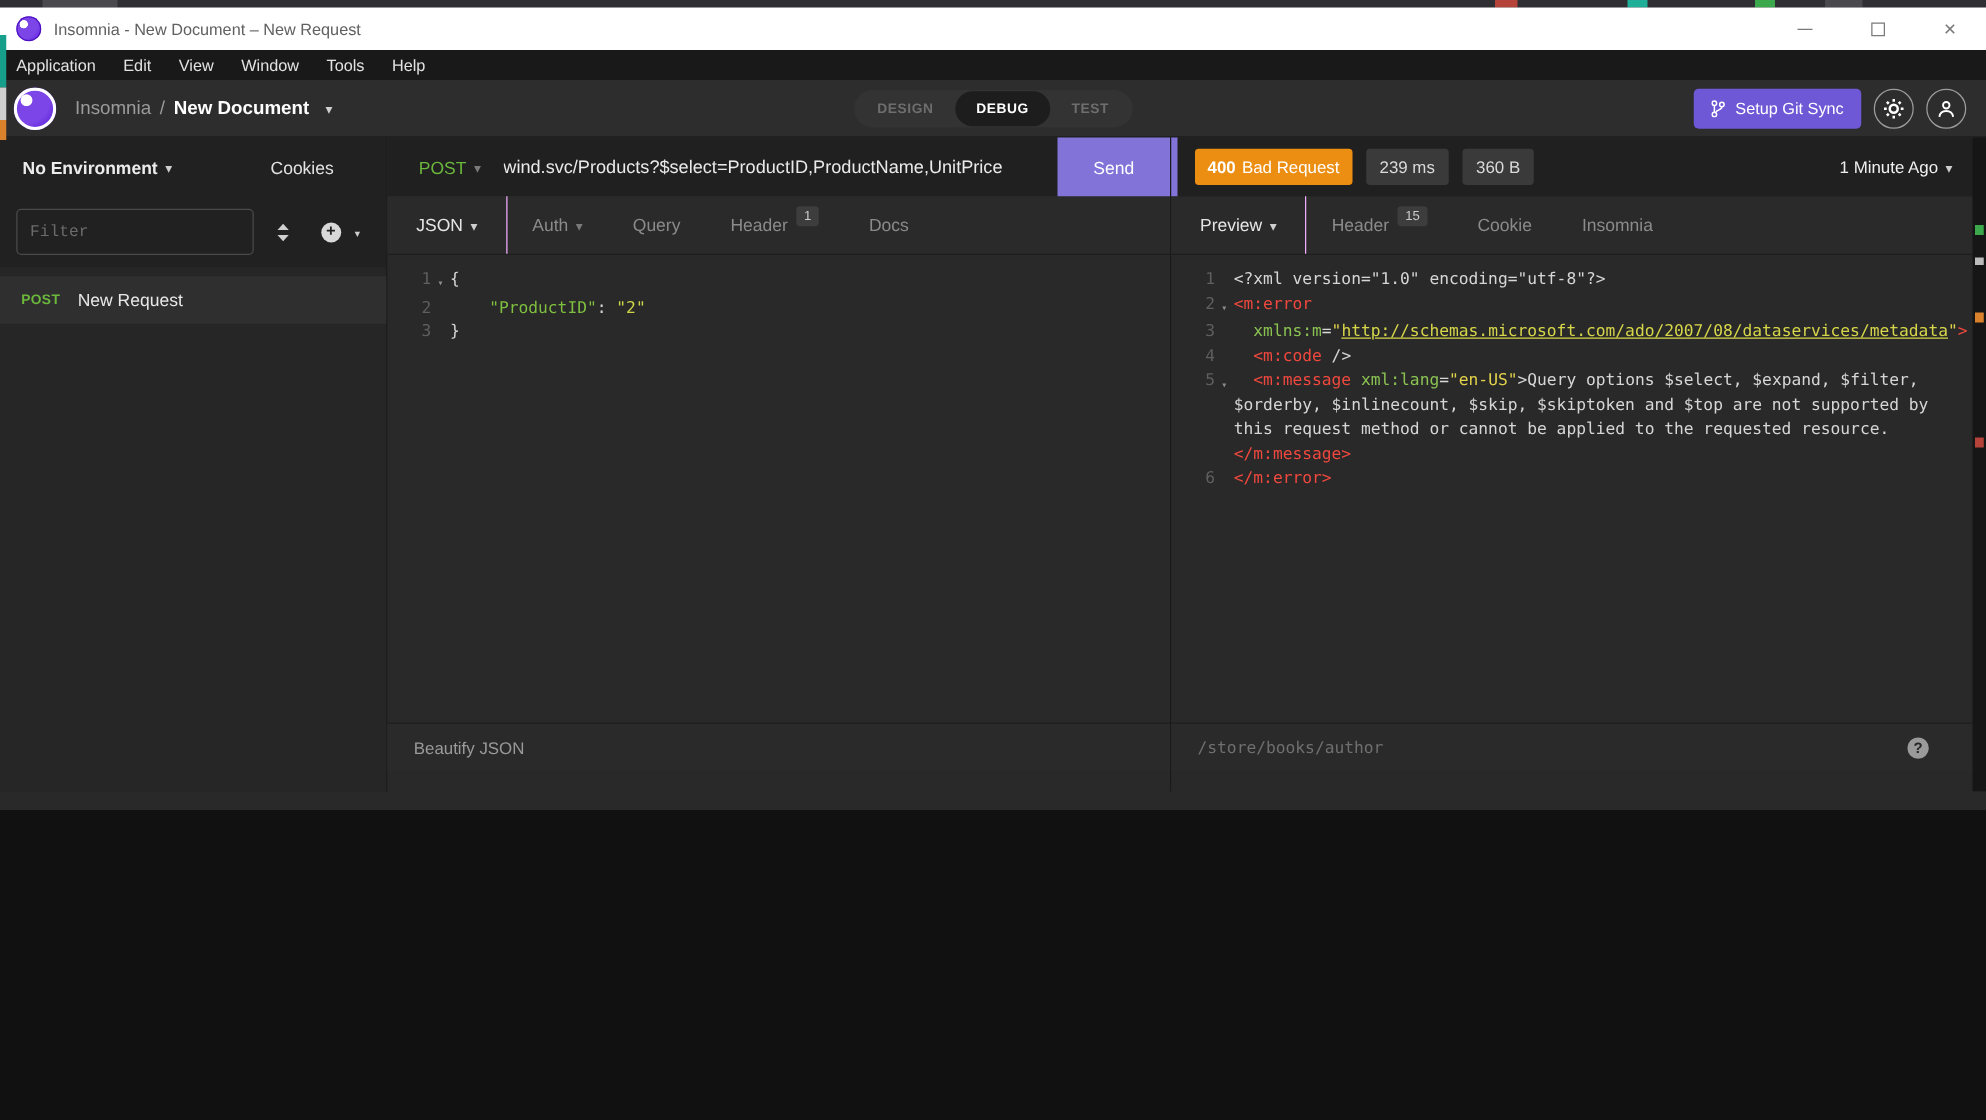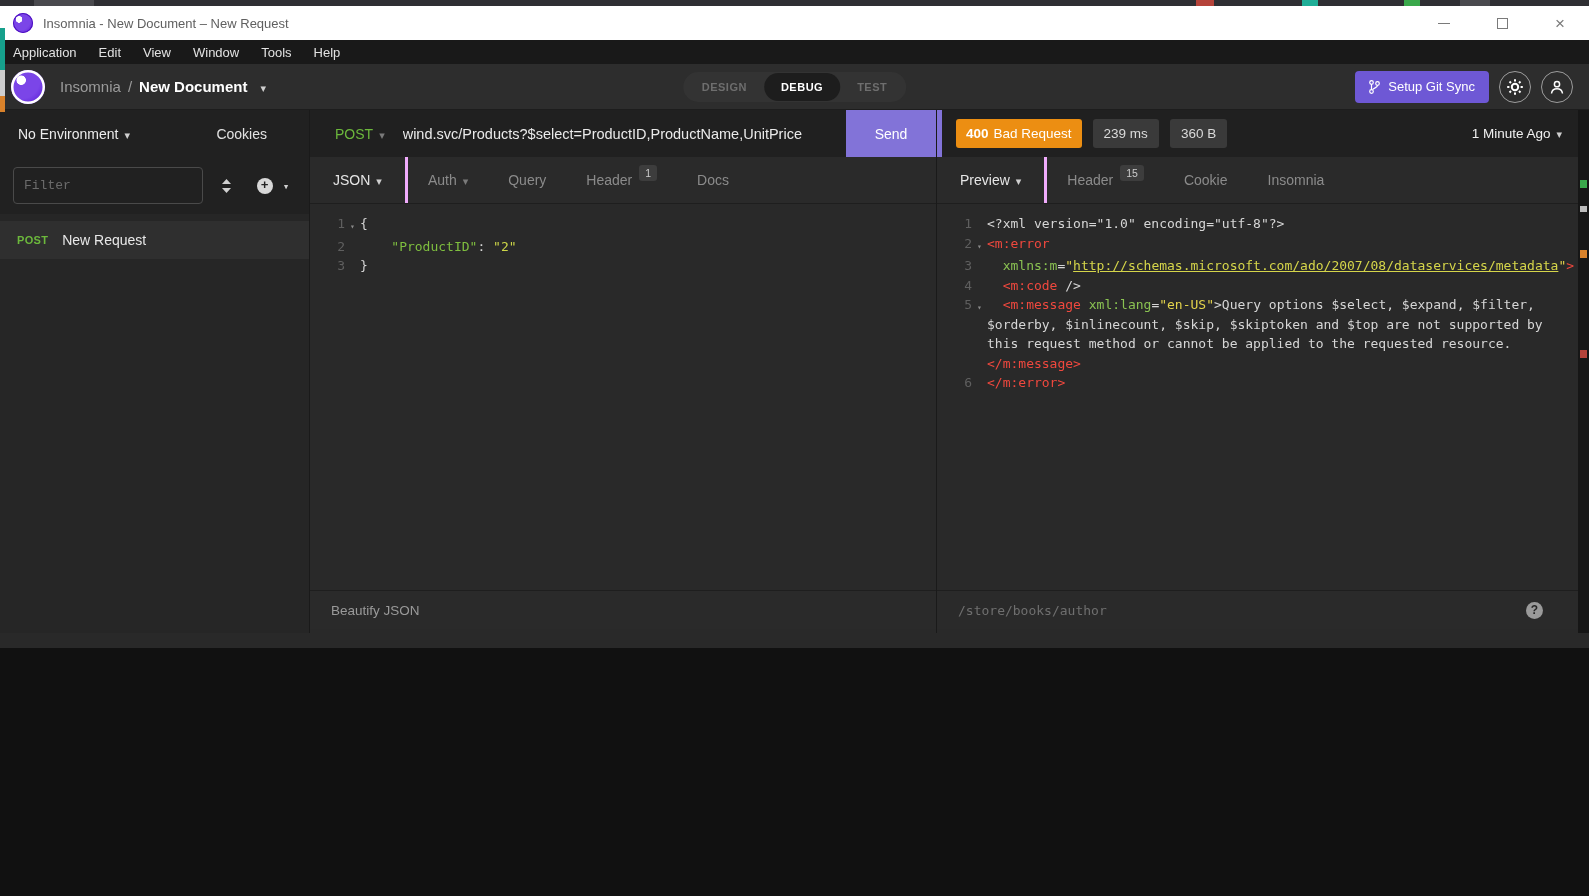--- a/index.html
+++ b/index.html
@@ -58,21 +58,21 @@
   .git-btn { background:var(--git-purple); color:#fff; font-size:13px; height:32px; padding:0 14px;
              border-radius:4px; display:flex; align-items:center; gap:8px; border:none; }
   .icon-circle { width:32px; height:32px; border-radius:50%; border:1.5px solid #9d9d9d;
                  display:flex; align-items:center; justify-content:center; color:#fff; }
 
   
   .main { position:absolute; top:110px; left:0; right:0; bottom:15px; display:flex; }
 
   .sidebar { width:310px; flex:none; background:#262626; border-right:1px solid #1a1a1a; position:relative; }
   .env-row { height:47px; background:#212121; display:flex; align-items:center; }
-  .env-label { color:#ececec; font-size:14px; margin-left:18px; }
+  .env-label { color:#ececec; font-size:14px; margin-left:18px;font-weight:bold; }
   .cookies-label { margin-left:auto; margin-right:42px; color:#e2e2e2; font-size:14px; }
   .filter-row { height:57px; background:#212121; display:flex; align-items:center; padding:0 13px; gap:12px;font-family:Liberation Mono, monospace; }
   .filter-input { flex:1; height:37px; background:transparent; border:1px solid #4a4a4a; border-radius:4px;
                   color:#cccccc; font-size:13px; padding:0 10px; outline:none; font-family:inherit; }
   .filter-input::placeholder { color:#6b6b6b; }
   .sort-icon { width:26px; display:flex; justify-content:center; }
   .plus-group { width:52px; display:flex; align-items:center; justify-content:center; gap:4px; }
   .plus-circle { width:16px; height:16px; border-radius:50%; background:#d8d8d8; color:#222;
                  font-size:13px; line-height:15px; text-align:center; font-weight:700; }
   .plus-circle::after { content:"+"; }
@@ -86,21 +86,21 @@
 
   .url-row { height:47px; background:#202020; display:flex; align-items:center; }
   .method-label { color:var(--method-green); font-size:14px; margin-left:25px; }
   .url-text { margin-left:18px; margin-right:6px; color:#eaeaea; font-size:14.5px; white-space:nowrap;
               overflow:hidden; flex:1; }
   .send-btn { width:90px; height:47px; flex:none; background:var(--accent-purple); color:#fff; font-size:14px;
               display:flex; align-items:center; justify-content:center; border:none; }
 
   .tab-row { height:47px; display:flex; align-items:stretch; border-bottom:1px solid #1e1e1e; background:#2a2a2a; }
   .tab { display:flex; align-items:center; padding:0 20px; font-size:14px; color:#8b8b8b; position:relative; }
-  .tab.first { border-right:3px solid #f0abfc; padding:0 23px; }
+  .tab.first { border-right:1px solid #f0abfc; padding:0 23px; }
   .tab.active { color:#e6e6e6; }
   .tab .badge { background:#3d3d3d; color:#cccccc; font-size:10.5px; border-radius:3px;
                 padding:2px 6px; margin-left:7px; transform:translateY(-7px); }
 
   
   .code-area { position:absolute; top:95px; bottom:39px; left:0; right:0; padding-top:9px;
                font-family:"DejaVu Sans Mono",monospace; font-size:13px; line-height:19.5px; overflow:hidden; }
   .response-pane .code-area { right:11px; }
   .code-row { display:flex; }
   .gutter { width:50px; flex:none; display:flex; justify-content:flex-end; color:#5f5f5f; }
@@ -108,21 +108,21 @@
   .fold { width:15px; font-size:8px; color:#8a8a8a; text-align:center; padding-top:3px; }
   .code-text { white-space:pre-wrap; word-break:normal; color:#d6d6d6; flex:1; }
   .c-plain { color:#d6d6d6; }
   .c-tag { color:var(--tag-red); }
   .c-attr { color:var(--attr-green); }
   .c-string { color:var(--string-yellow); }
   .c-link { color:var(--link-yellow); text-decoration:underline; }
   .c-key { color:var(--key-green); }
   .c-val { color:var(--value-yellow); }
 
-  .pane-footer { position:absolute; left:0; right:0; bottom:4px; height:39px; background:#2a2a2a;
+  .pane-footer { position:absolute; left:0; right:0; bottom:16px; height:39px; background:#2a2a2a;
                  border-top:1px solid #1e1e1e; display:flex; align-items:center; }
   .beautify { color:#9a9a9a; font-size:13.5px; margin-left:21px; }
   .path-filter { background:transparent; border:none; outline:none; color:#6f6f6f;
                  font-family:"DejaVu Sans Mono",monospace; font-size:13px; margin-left:21px; flex:1; }
   .path-filter::placeholder { color:#6f6f6f; }
   .help-circle { width:17px; height:17px; border-radius:50%; background:#9a9a9a; color:#262626;
                  font-size:12px; font-weight:700; display:flex; align-items:center; justify-content:center;
                  margin-right:46px; }
   .help-circle::after { content:"?"; }
 

